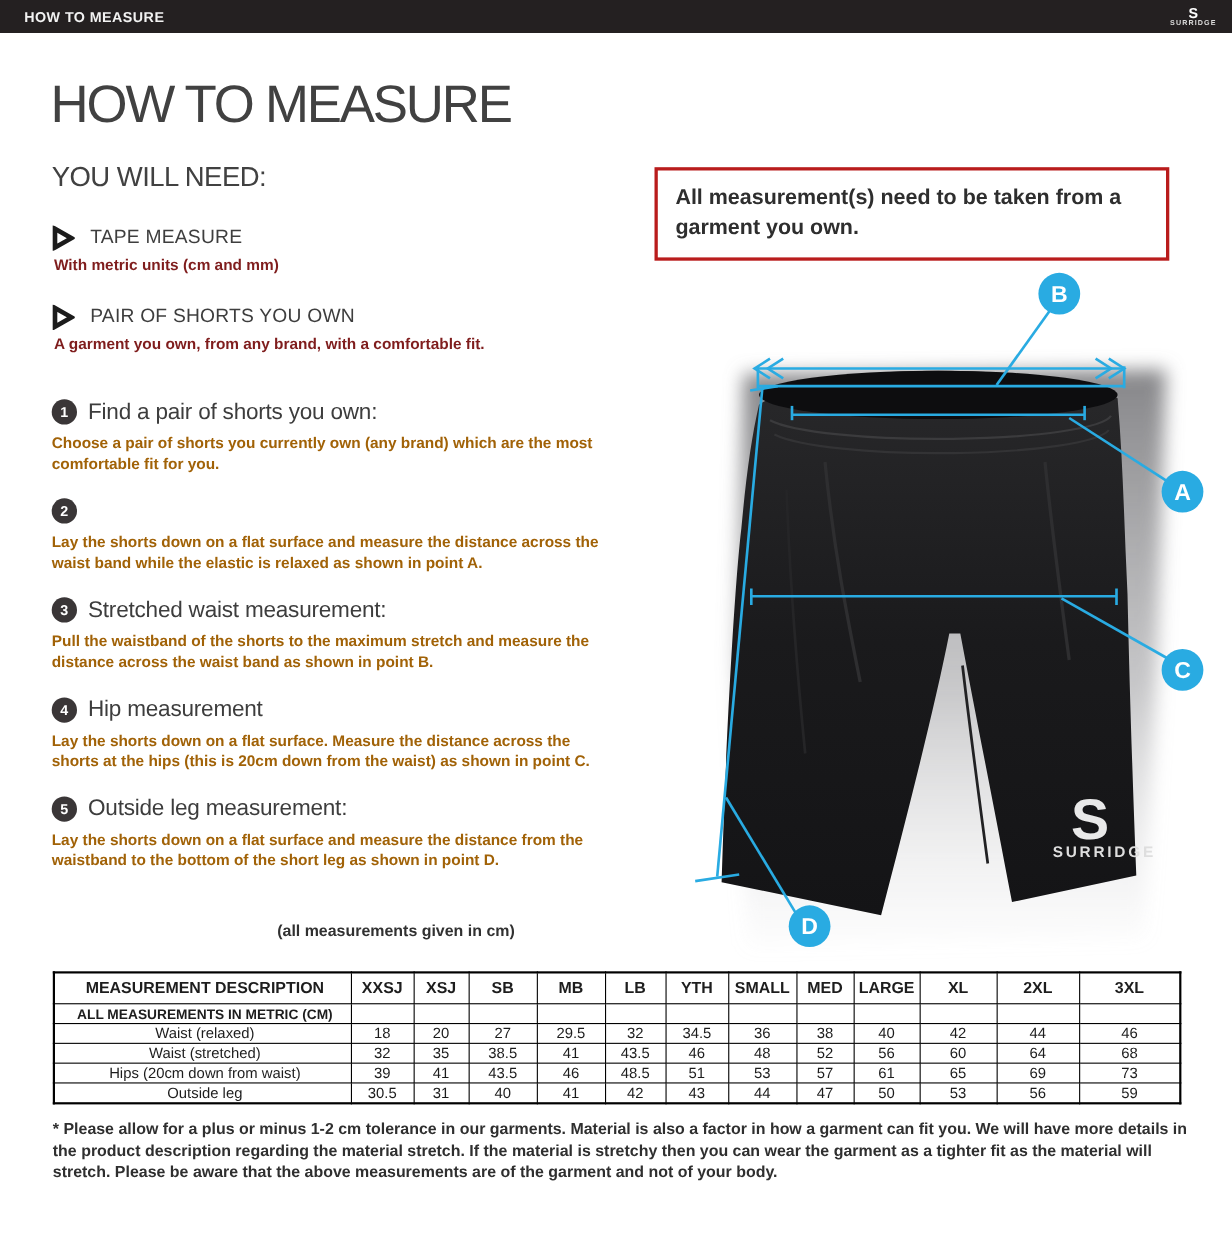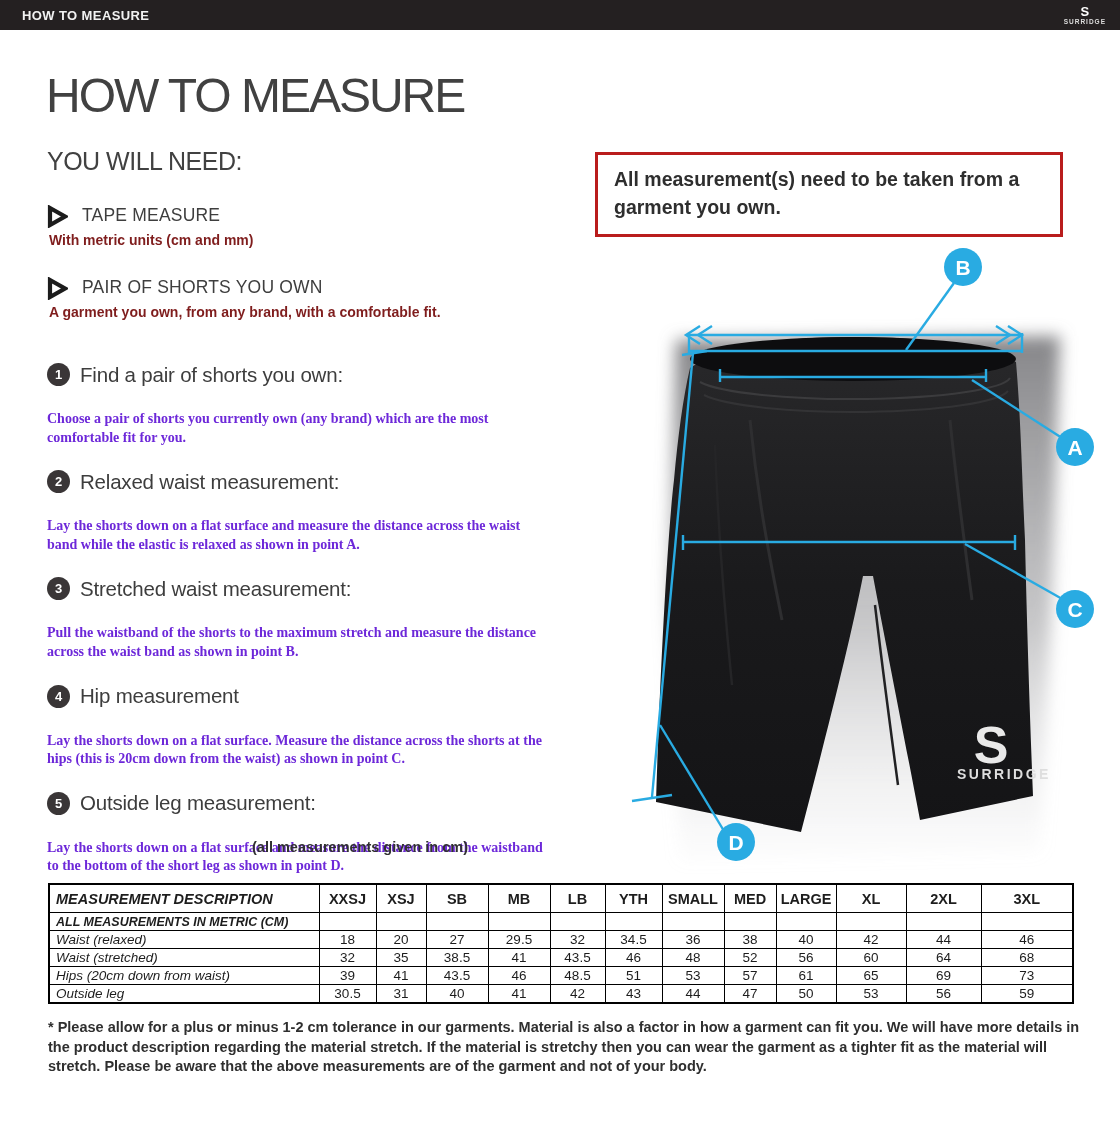--- a/index.html
+++ b/index.html
@@ -21,35 +21,35 @@
   .need-title-row{display:flex;align-items:flex-start;gap:14px;height:24px;}
   .need-title{font-size:17.5px;color:#3e3e3e;font-weight:400;letter-spacing:.2px;}
   .need-desc{font-size:14px;font-weight:600;color:#7f1d1d;margin-top:3px;margin-left:2px;}
   
   .steps{position:absolute;left:47px;top:361px;width:520px;}
   .step{margin-bottom:21px;}
   .step-head{display:flex;align-items:center;gap:10px;height:27px;}
   .step-badge{display:inline-flex;align-items:center;justify-content:center;width:23px;height:23px;
               border-radius:50%;background:#3a3637;color:#fff;font-size:13px;font-weight:700;flex:0 0 23px;}
   .step-title{font-size:20.5px;color:#3d3d3d;font-weight:400;letter-spacing:-.2px;}
-  .step-desc{font-size:14px;font-weight:600;color:#6d28d9;line-height:1.33;margin-top:22px;max-width:505px;font-family:Liberation Serif, serif;}
+  .step-desc{font-size:14px;font-weight:600;color:#a16207;line-height:1.33;margin-top:5px;max-width:505px;}
   
   .callout{position:absolute;left:595px;top:152px;width:468px;border:3px solid #b91c1c;background:#fff;box-sizing:border-box;}
   .callout-text{font-size:19.5px;font-weight:700;color:#2e2e2e;line-height:1.42;padding:11px 16px 13px 16px;}
   
   .diagram{position:absolute;left:620px;top:240px;width:500px;height:640px;}
   
   .h2-size{position:absolute;left:46px;top:824px;font-size:31px;letter-spacing:-1px;color:#414141;font-weight:400;}
   .size-note{position:absolute;left:252px;top:839px;font-size:14.5px;font-weight:600;color:#313131;}
   table.size{position:absolute;left:48px;top:883px;width:1024px;border-collapse:collapse;table-layout:fixed;
              border:2px solid #000;}
   table.size th,table.size td{border:1.5px solid #000;text-align:center;color:#1d1d1d;
              padding:0 2px;overflow:hidden;white-space:nowrap;}
   table.size th{font-size:14.5px;font-weight:700;height:27px;}
-  table.size th.desc-col,table.size td.desc-col{text-align:left;padding-left:6px;font-style:italic;}
+  table.size th.desc-col,table.size td.desc-col{text-align:center;padding-left:6px;}
   table.size tr.metric-row td{font-size:12.5px;font-weight:700;height:17px;}
   table.size tbody tr.data-row td{font-size:13.5px;font-weight:400;height:17px;}
   
   .footnote{position:absolute;left:48px;top:1018px;width:1046px;font-size:14.5px;font-weight:600;
             color:#2f2f2f;line-height:1.36;}
 </style>
 </head>
 <body>
 
 <div class="page">
@@ -90,21 +90,20 @@
       <div class="step">
         <div class="step-head">
           <span class="step-badge">1</span>
           <span class="step-title">Find a pair of shorts you own:</span>
         </div>
         <div class="step-desc">Choose a pair of shorts you currently own (any brand) which are the most comfortable fit for you.</div>
       </div>
       <div class="step">
         <div class="step-head">
           <span class="step-badge">2</span>
-          <span class="step-title">Relaxed waist measurement:</span>
         </div>
         <div class="step-desc">Lay the shorts down on a flat surface and measure the distance across the waist band while the elastic is relaxed as shown in point A.</div>
       </div>
       <div class="step">
         <div class="step-head">
           <span class="step-badge">3</span>
           <span class="step-title">Stretched waist measurement:</span>
         </div>
         <div class="step-desc">Pull the waistband of the shorts to the maximum stretch and measure the distance across the waist band as shown in point B.</div>
       </div>

